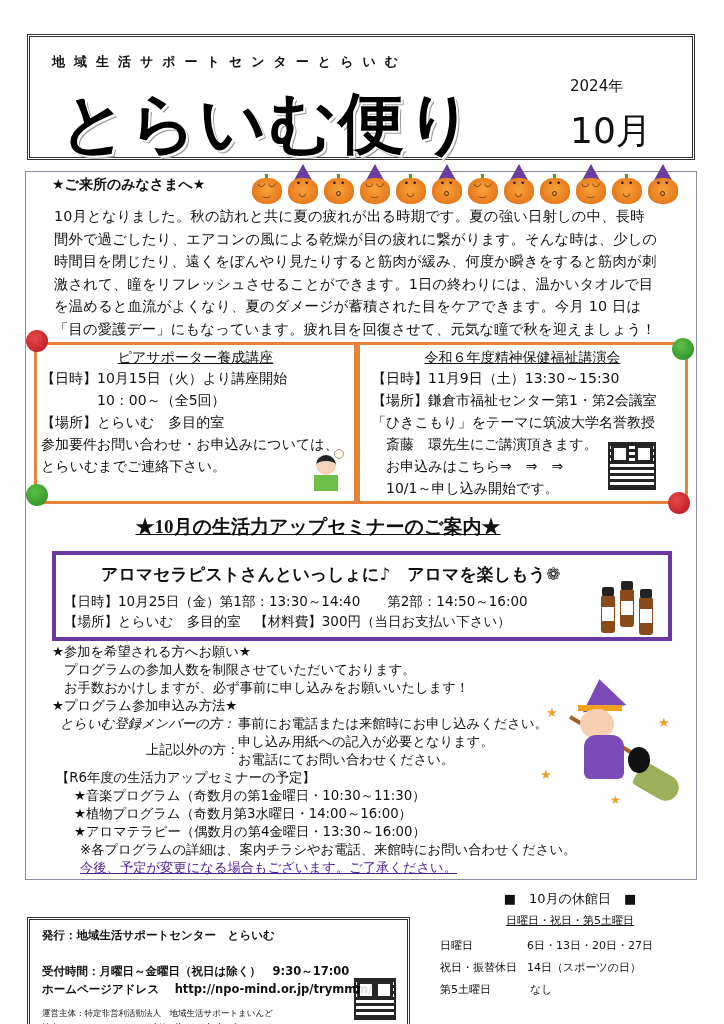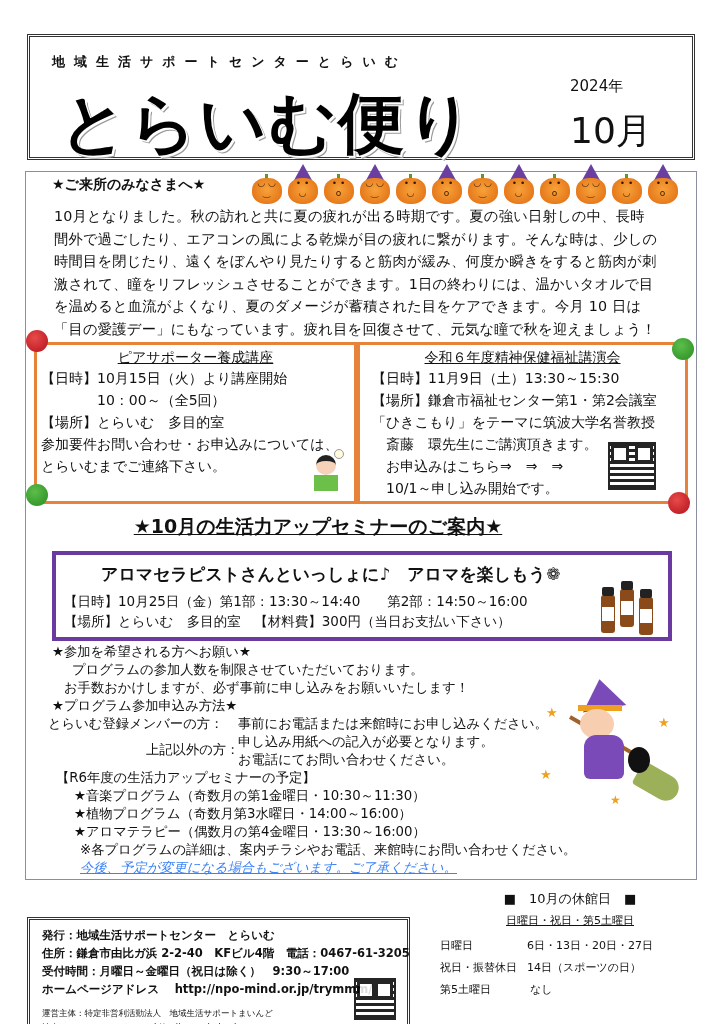--- a/index.html
+++ b/index.html
@@ -30,31 +30,31 @@
   .bx-line{font-size:14px;line-height:22px;white-space:nowrap;}
   .pin{position:absolute;width:22px;height:22px;border-radius:50%;}
   .pin.red{background:radial-gradient(circle at 40% 35%,#e84a4a,#b3121c);}
   .pin.green{background:radial-gradient(circle at 40% 35%,#5cbf4a,#2a8a22);}
   .qr{position:absolute;width:48px;height:48px;background:
      repeating-linear-gradient(0deg,#000 0 3px,#fff 3px 6px),#fff;opacity:0.85;border:2px solid #000;box-sizing:border-box;}
   .qr::before,.qr::after{content:"";position:absolute;width:12px;height:12px;border:3px solid #000;background:#fff;}
   .qr::before{left:1px;top:1px;}
   .qr::after{right:1px;top:1px;}
   
-  .sem-title{left:0;width:636px;top:514px;text-align:center;font-size:19px;font-weight:bold;}
+  .sem-title{left:0;width:636px;top:514px;text-align:center;font-size:19px;font-weight:bold;font-family:Liberation Serif, serif;}
   .sem-title span{text-decoration:underline;}
   .pbox{left:52px;top:551px;width:620px;height:90px;border:4px solid #6a3aa0;box-sizing:border-box;}
   .pbox .head{position:absolute;left:45px;top:8px;font-size:17px;font-weight:bold;}
   .pbox .l1{position:absolute;left:8px;top:38px;font-size:13.5px;}
   .pbox .l2{position:absolute;left:8px;top:58px;font-size:13.5px;}
   .bottle{position:absolute;width:14px;height:38px;background:#8a4a1a;border-radius:3px;}
   .bottle::before{content:"";position:absolute;left:1px;top:-8px;width:12px;height:9px;background:#222;border-radius:2px;}
   .bottle .lbl{position:absolute;left:1px;top:12px;width:12px;height:14px;background:#fff;}
   .txt{font-size:13.3px;line-height:18.6px;white-space:nowrap;}
-  .red-note{color:#3b82f6;text-decoration:underline;font-style:italic;}
+  .red-note{color:#4c1d95;text-decoration:underline;}
   
   .foot{left:27px;top:881px;width:383px;height:160px;border:3px double #333;box-sizing:border-box;margin-top:36px;}
   .foot .f{position:absolute;left:12px;font-size:11.5px;font-weight:bold;white-space:nowrap;}
   .foot .s{position:absolute;left:12px;font-size:8.5px;white-space:nowrap;}
   .holi{font-size:11px;white-space:nowrap;}
   .witch{left:540px;top:675px;width:140px;height:135px;}
 </style>
 </head>
 <body>
 
@@ -187,25 +187,25 @@
     <div class="bottle" style="left:564px;top:34px;">
         <div class="lbl"></div>
       </div>
     <div class="bottle" style="left:583px;top:42px;">
         <div class="lbl"></div>
       </div>
   </div>
 </div>
 
 <div class="abs txt" style="left:52px;top:643px;">★参加を希望される方へお願い★</div>
-<div class="abs txt" style="left:64px;top:661px;margin-left:8px;">プログラムの参加人数を制限させていただいております。</div>
+<div class="abs txt" style="left:64px;top:661px;">プログラムの参加人数を制限させていただいております。</div>
 <div class="abs txt" style="left:64px;top:679px;">お手数おかけしますが、必ず事前に申し込みをお願いいたします！</div>
 
 <div class="abs txt" style="left:52px;top:697px;">★プログラム参加申込み方法★</div>
-<div class="abs txt" style="left:48px;top:715px;">とらいむ登録メンバーの方：</div>
+<div class="abs txt" style="left:60px;top:715px;font-style:italic;">とらいむ登録メンバーの方：</div>
 <div class="abs txt" style="left:238px;top:715px;">事前にお電話または来館時にお申し込みください。</div>
 <div class="abs txt" style="left:146px;top:733px;margin-top:8px;">上記以外の方：</div>
 <div class="abs txt" style="left:238px;top:733px;">申し込み用紙への記入が必要となります。</div>
 <div class="abs txt" style="left:238px;top:751px;">お電話にてお問い合わせください。</div>
 
 <div class="abs txt" style="left:56px;top:769px;">【R6年度の生活力アップセミナーの予定】</div>
 <div class="abs txt" style="left:74px;top:787px;">★音楽プログラム（奇数月の第1金曜日・10:30～11:30）</div>
 <div class="abs txt" style="left:74px;top:805px;">★植物プログラム（奇数月第3水曜日・14:00～16:00）</div>
 <div class="abs txt" style="left:74px;top:823px;">★アロマテラピー（偶数月の第4金曜日・13:30～16:00）</div>
 <div class="abs txt" style="left:80px;top:841px;">※各プログラムの詳細は、案内チラシやお電話、来館時にお問い合わせください。</div>
@@ -220,21 +220,20 @@
   <div style="position:absolute;left:95px;top:95px;width:45px;height:26px;background:#9cb05a;border-radius:6px 20px 20px 6px;transform:rotate(30deg);"></div>
   <div style="position:absolute;left:88px;top:72px;width:22px;height:26px;border-radius:50%;background:#111;"></div>
   <div style="position:absolute;left:6px;top:30px;color:#f0a020;font-size:13px;">★</div>
   <div style="position:absolute;left:118px;top:40px;color:#f0a020;font-size:13px;">★</div>
   <div style="position:absolute;left:0px;top:92px;color:#f0a020;font-size:13px;">★</div>
   <div style="position:absolute;left:70px;top:118px;color:#f0a020;font-size:12px;">★</div>
 </div>
 
 <div class="abs foot">
   <div class="f" style="top:8px;">発行：地域生活サポートセンター　とらいむ</div>
-  <div class="f" style="top:26px;">住所：鎌倉市由比ガ浜 2-2-40　KFビル4階　電話：0467-61-3205</div>
   <div class="f" style="top:44px;">受付時間：月曜日～金曜日（祝日は除く）　9:30～17:00</div>
   <div class="f" style="top:62px;">ホームページアドレス　 http://npo-mind.or.jp/trymmm/</div>
   <div class="s" style="top:88px;">運営主体：特定非営利活動法人　地域生活サポートまいんど</div>
   <div class="s" style="top:102px;">法人ホームページアドレス　http://npo-mind.or.jp</div>
   <div class="qr" style="left:324px;top:58px;width:42px;height:42px;"></div>
 </div>
 
 <div class="abs" style="left:420px;top:890px;width:300px;text-align:center;font-size:13px;">■　10月の休館日　■</div>
 <div class="abs holi" style="left:420px;top:913px;width:300px;text-align:center;text-decoration:underline;">日曜日・祝日・第5土曜日</div>
 <div class="abs holi" style="left:440px;top:938px;">日曜日</div>

